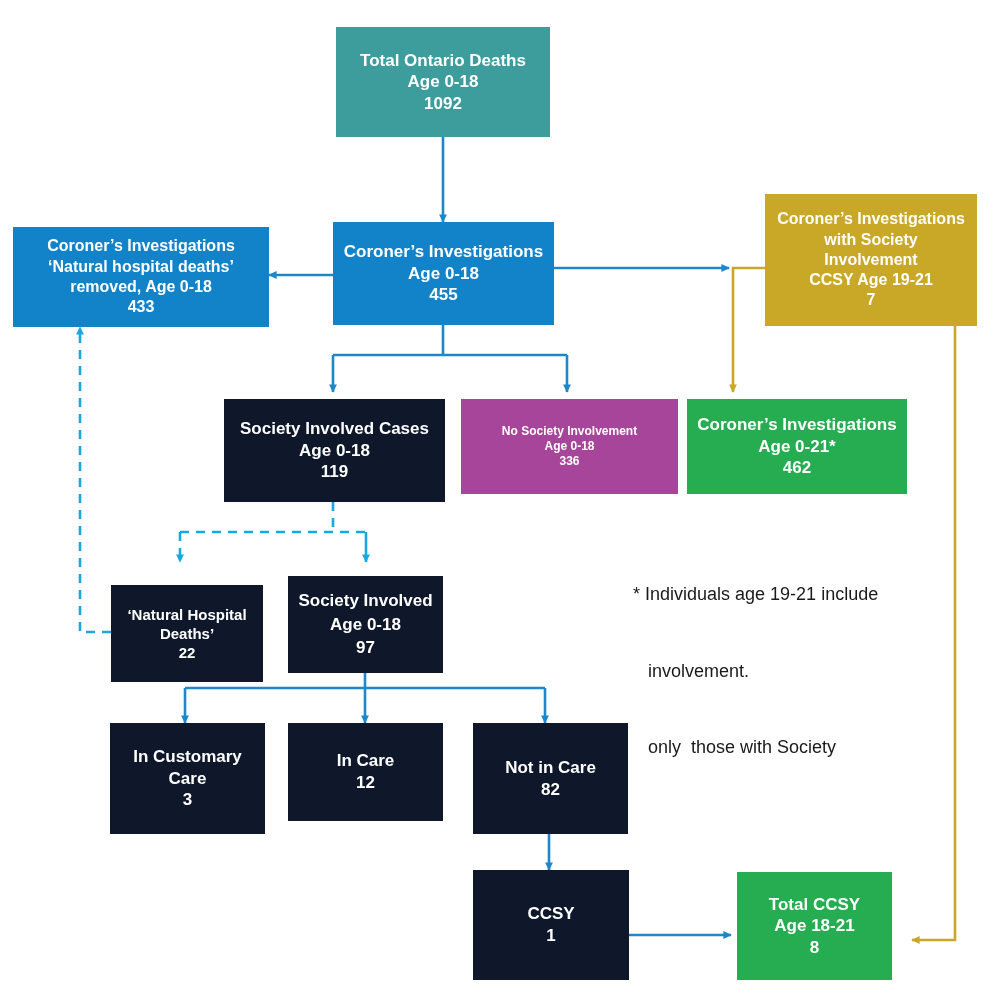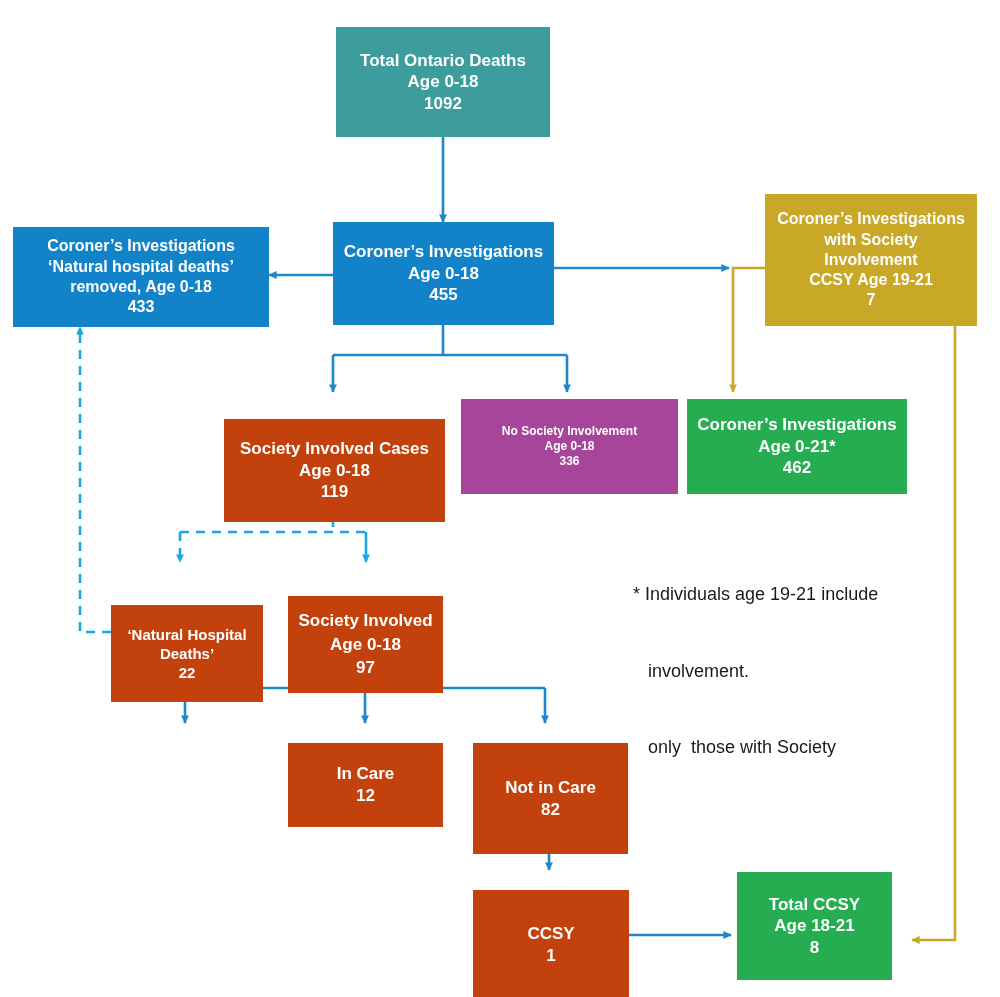--- a/index.html
+++ b/index.html
@@ -33,21 +33,21 @@
     color: #ffffff;
     font-weight: bold;
     line-height: 1.27;
     box-sizing: border-box;
     padding: 14px 4px;
     z-index: 2;
   }
   .node .ln { display: block; white-space: nowrap; }
   .t-teal   { background: #3d9d9c; }
   .t-blue   { background: #1283c8; }
-  .t-cyan   { background: #c2410c; margin-top: 20px; }
+  .t-cyan   { background: #0f172a; }
   .t-purple { background: #a6459a; }
   .t-green  { background: #26ad51; }
   .t-gold   { background: #c9a827; }
 
   .footnote {
     position: absolute;
     color: #1a1a1a;
     font-weight: normal;
     line-height: 1.42;
     white-space: pre;
@@ -161,22 +161,27 @@
     <span class="ln">Deaths’</span>
     <span class="ln">22</span>
   </div>
 
   <div class="node t-cyan" style="left:288px; top:576px; width:155px; height:97px; font-size:17px;justify-content:space-between;">
     <span class="ln">Society Involved</span>
     <span class="ln">Age 0-18</span>
     <span class="ln">97</span>
   </div>
 
-
-  <div class="node t-cyan" style="left:288px; top:723px; width:155px; height:84px; font-size:17px;text-align:center;">
+  <div class="node t-cyan" style="left:110px; top:723px; width:155px; height:111px; font-size:17px;">
+    <span class="ln">In Customary</span>
+    <span class="ln">Care</span>
+    <span class="ln">3</span>
+  </div>
+
+  <div class="node t-cyan" style="left:288px; top:723px; width:155px; height:98px; font-size:17px;text-align:center;">
     <span class="ln">In Care</span>
     <span class="ln">12</span>
   </div>
 
   <div class="node t-cyan" style="left:473px; top:723px; width:155px; height:111px; font-size:17px;">
     <span class="ln">Not in Care</span>
     <span class="ln">82</span>
   </div>
 
   <div class="node t-cyan" style="left:473px; top:870px; width:156px; height:110px; font-size:17px;">

